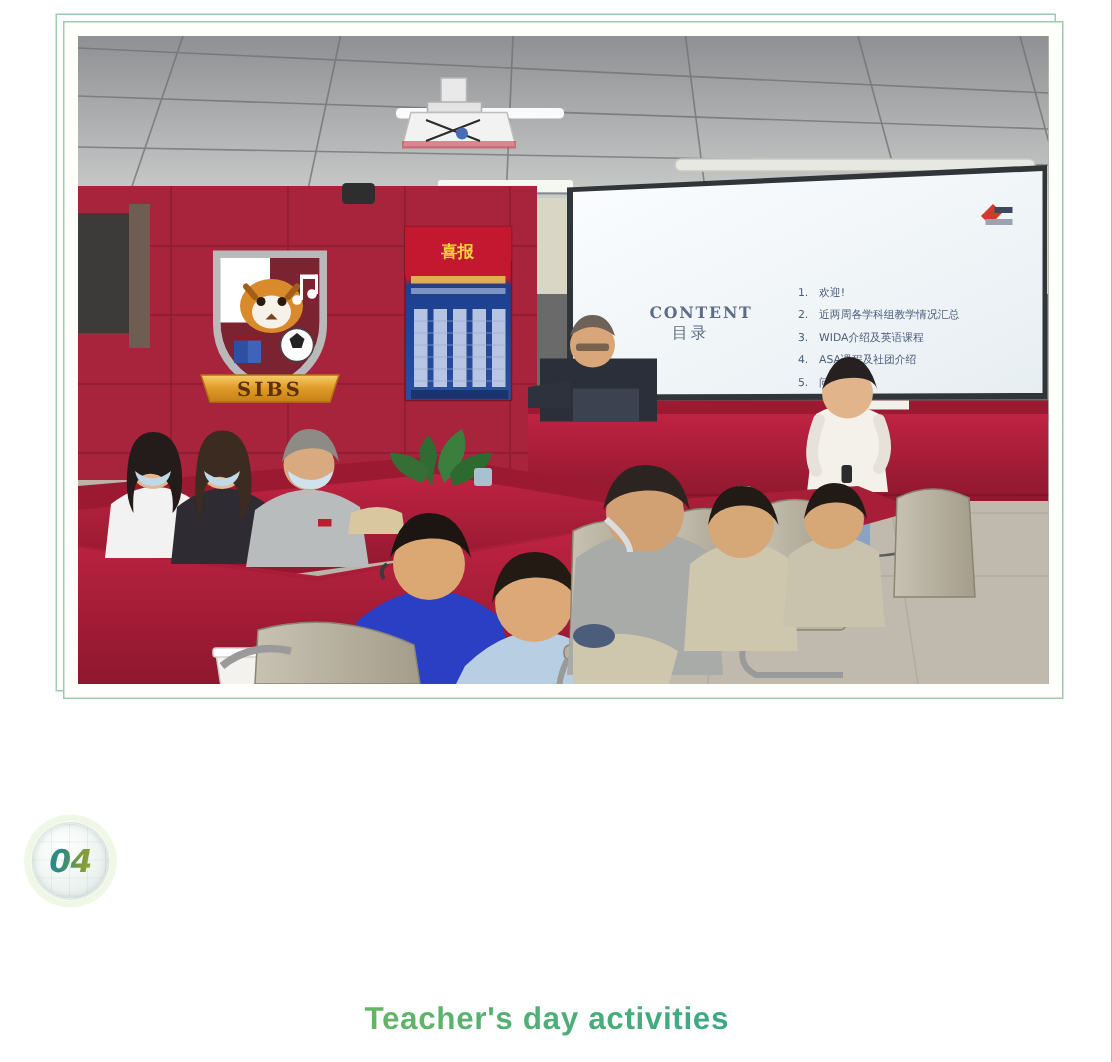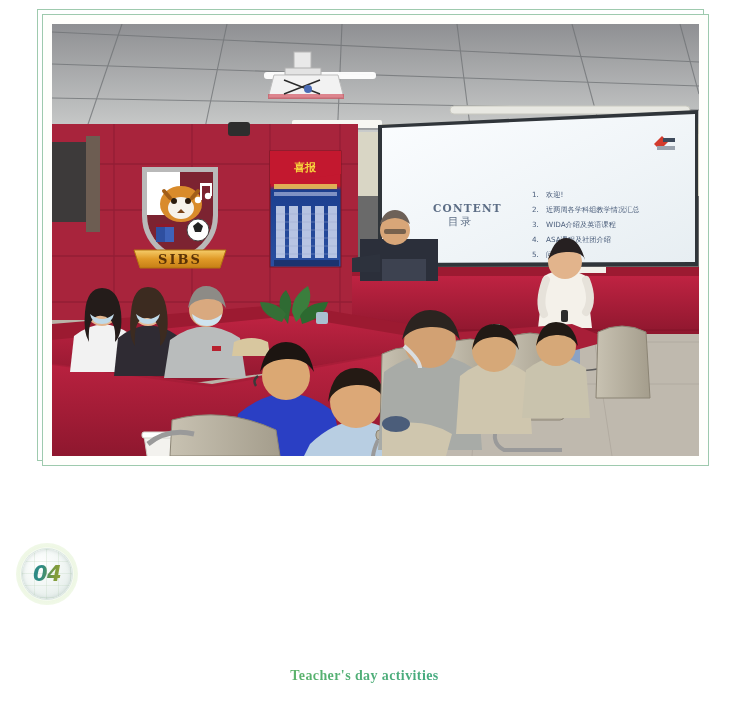--- a/index.html
+++ b/index.html
@@ -57,22 +57,22 @@
   }
 
   
   .caption-cn{
     position:absolute;left:0;top:643px;width:741px;text-align:center;
     font-family:"DejaVu Sans", sans-serif;
     font-size:15px;color:#3f3f3f;letter-spacing:2px;
   }
   .caption-en{
     position:absolute;left:0;top:668px;width:729px;text-align:center;
-    font-family:Liberation Serif, serif;
-    font-weight:bold;font-size:14px;letter-spacing:.4px;
+    font-family:Liberation Sans, sans-serif;
+    font-weight:bold;font-size:21px;letter-spacing:.4px;
     background:linear-gradient(96deg,#8cc63f 0%,#73bb55 22%,#4fae77 50%,#36a58c 74%,#2ca090 100%);
     -webkit-background-clip:text;background-clip:text;color:transparent;
   }
 </style>
 </head>
 <body>
 
 <div class="page">
 
   <div class="frame-outer"></div>

